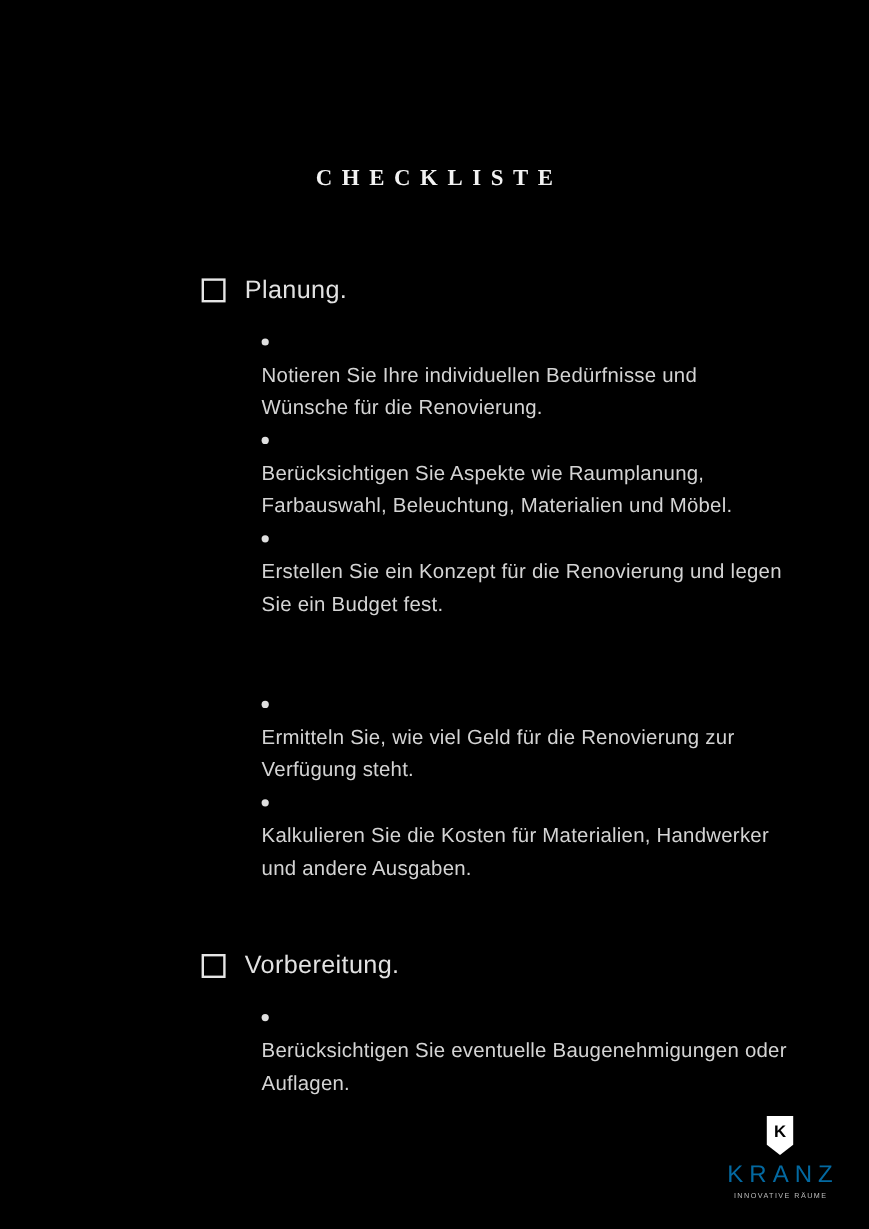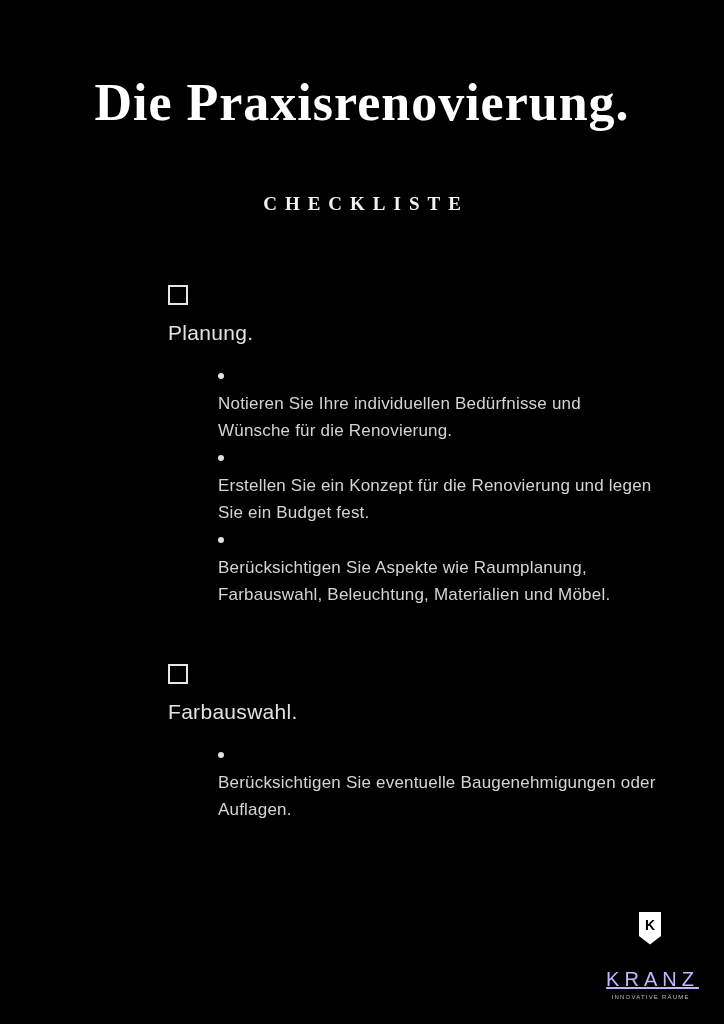--- a/index.html
+++ b/index.html
@@ -44,22 +44,22 @@
   .checklist{
     margin-top:70px;
     padding-left:168px;
     padding-right:60px;
   }
   .section{
     margin-bottom:56px;
   }
   .section-header{
     display:flex;
+    align-items:center;
     gap:16px;
-    flex-direction:column;
   }
   .checkbox{
     width:20px;height:20px;
     border:2px solid var(--line);
     background:transparent;
     flex:0 0 auto;
   }
   .section-label{
     font-size:21px;
     color:#e2e2e2;
@@ -92,72 +92,80 @@
     position:absolute;
     right:24px;
     bottom:24px;
     width:100px;
     display:flex;
     flex-direction:column;
     align-items:center;
   }
   .logo-mark{display:block;}
   .logo-name{
-    margin-top:23px;
+    margin-top:5px;
     font-size:20px;
     font-weight:400;
     letter-spacing:5px;
     text-indent:5px;
-    color:#c4b5fd;
-    text-decoration:underline;
+    color:#0369a1;
   }
   .logo-tagline{
     margin-top:3px;
     font-size:6px;
     letter-spacing:1.2px;
     text-indent:1.2px;
     color:#bdbdbd;
   }
 </style>
 </head>
 <body>
 
 <div class="page">
 
-  <h1 class="doc-title">Die Praxisrenovierung.</h1>
 
   <div class="doc-subtitle">CHECKLISTE</div>
 
   <div class="checklist">
       <section class="section">
         <div class="section-header">
           <span class="checkbox" role="checkbox" aria-checked="false"></span>
           <span class="section-label">Planung.</span>
         </div>
         <ul class="items">
           <li class="item">
             <span class="bullet"></span>
             <span>Notieren Sie Ihre individuellen Bedürfnisse und Wünsche für die Renovierung.</span>
           </li>
           <li class="item">
             <span class="bullet"></span>
-            <span>Erstellen Sie ein Konzept für die Renovierung und legen Sie ein Budget fest.</span>
+            <span>Berücksichtigen Sie Aspekte wie Raumplanung, Farbauswahl, Beleuchtung, Materialien und Möbel.</span>
           </li>
           <li class="item">
             <span class="bullet"></span>
-            <span>Berücksichtigen Sie Aspekte wie Raumplanung, Farbauswahl, Beleuchtung, Materialien und Möbel.</span>
+            <span>Erstellen Sie ein Konzept für die Renovierung und legen Sie ein Budget fest.</span>
           </li>
         </ul>
       </section>
       <section class="section">
+        <ul class="items">
+          <li class="item">
+            <span class="bullet"></span>
+            <span>Ermitteln Sie, wie viel Geld für die Renovierung zur Verfügung steht.</span>
+          </li>
+          <li class="item">
+            <span class="bullet"></span>
+            <span>Kalkulieren Sie die Kosten für Materialien, Handwerker und andere Ausgaben.</span>
+          </li>
+        </ul>
       </section>
       <section class="section">
         <div class="section-header">
           <span class="checkbox" role="checkbox" aria-checked="false"></span>
-          <span class="section-label">Farbauswahl.</span>
+          <span class="section-label">Vorbereitung.</span>
         </div>
         <ul class="items">
           <li class="item">
             <span class="bullet"></span>
             <span>Berücksichtigen Sie eventuelle Baugenehmigungen oder Auflagen.</span>
           </li>
         </ul>
       </section>
     </div>
 

